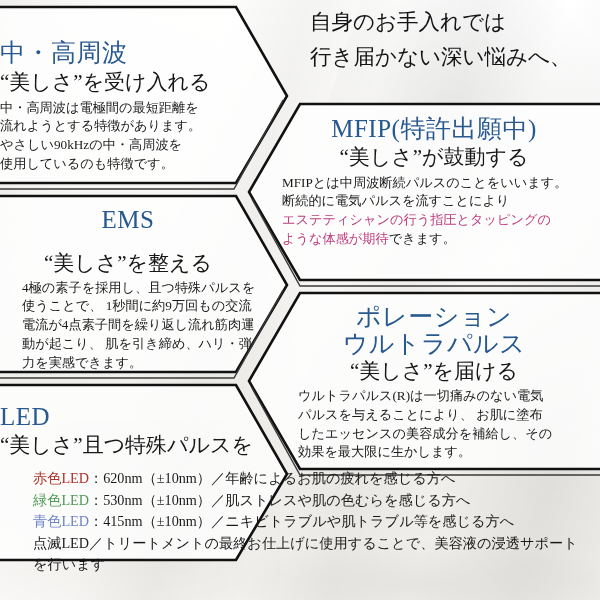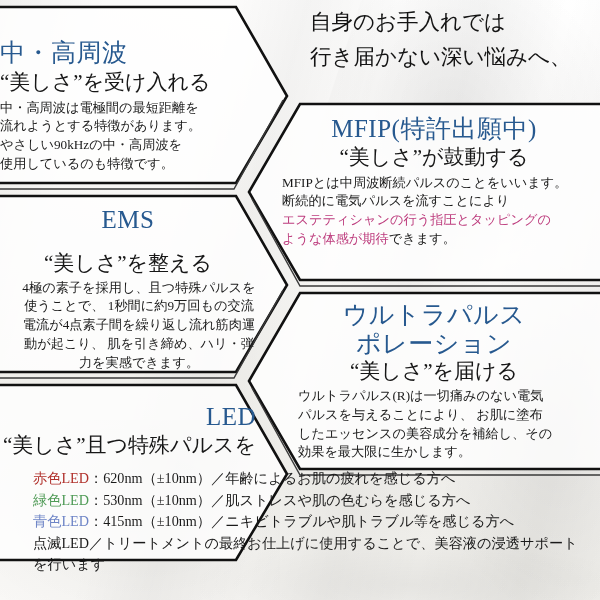--- a/index.html
+++ b/index.html
@@ -116,42 +116,42 @@
         <div><span>MFIPとは中周波断続パルスのことをいいます。</span></div>
         <div><span>断続的に電気パルスを流すことにより</span></div>
         <div><span class="pink">エステティシャンの行う指圧とタッピングの</span></div>
         <div><span class="pink">ような体感が期待</span><span>できます。</span></div>
       </div>
   </div>
 
   <div class="panel" style="left:0px;top:207px;width:256px;text-align:center;">
     <div class="ttl" style="font-size:25px;">EMS</div>
     <div class="sub" style="font-size:21px;margin-top:18px;">“美しさ”を整える</div>
-    <div class="body" id="ems-body" style="font-size:13.2px;margin-top:4px;text-align:center;padding-left:22px;">
+    <div class="body" id="ems-body" style="font-size:13.2px;margin-top:4px;text-align:left;padding-left:22px;">
         <div>4極の素子を採用し、且つ特殊パルスを</div>
         <div>使うことで、 1秒間に約9万回もの交流</div>
         <div>電流が4点素子間を繰り返し流れ筋肉運</div>
         <div>動が起こり、 肌を引き締め、ハリ・弾</div>
         <div>力を実感できます。</div>
       </div>
   </div>
 
   <div class="panel" style="left:268px;top:302px;width:332px;text-align:center;">
+    <div class="ttl" style="font-size:25px;margin-top:2px;">ポレーション</div>
     <div class="ttl" style="font-size:25px;">ウルトラパルス</div>
-    <div class="ttl" style="font-size:25px;margin-top:2px;">ポレーション</div>
     <div class="sub" style="font-size:21px;margin-top:3px;">“美しさ”を届ける</div>
     <div class="body" id="ultrapulse-body" style="font-size:13.2px;margin-top:4px;text-align:left;padding-left:30px;">
         <div>ウルトラパルス(R)は一切痛みのない電気</div>
         <div>パルスを与えることにより、 お肌に塗布</div>
         <div>したエッセンスの美容成分を補給し、その</div>
         <div>効果を最大限に生かします。</div>
       </div>
   </div>
 
-  <div class="panel" style="left:0px;top:404px;width:256px;text-align:right;">
+  <div class="panel" style="left:0px;top:404px;width:256px;text-align:left;">
     <div class="ttl" style="font-size:25px;">LED</div>
     <div class="sub" style="font-size:21px;margin-top:3px;">“美しさ”且つ特殊パルスを</div>
   </div>
   <div class="body" id="led-lines" style="position:absolute;left:33px;top:468px;width:567px;font-size:14.2px;line-height:1.52;">
       <div style="white-space: nowrap;"><span class="cred">赤色LED</span><span>：620nm（±10nm）／年齢によるお肌の疲れを感じる方へ</span></div>
       <div style="white-space: nowrap;"><span class="cgreen">緑色LED</span><span>：530nm（±10nm）／肌ストレスや肌の色むらを感じる方へ</span></div>
       <div style="white-space: nowrap;"><span class="cblue">青色LED</span><span>：415nm（±10nm）／ニキビトラブルや肌トラブル等を感じる方へ</span></div>
       <div style="white-space: nowrap;"><span>点滅LED</span><span>／トリートメントの最終お仕上げに使用することで、美容液の浸透サポート</span></div>
       <div style="white-space: nowrap;"><span>を行います</span></div>
     </div>

